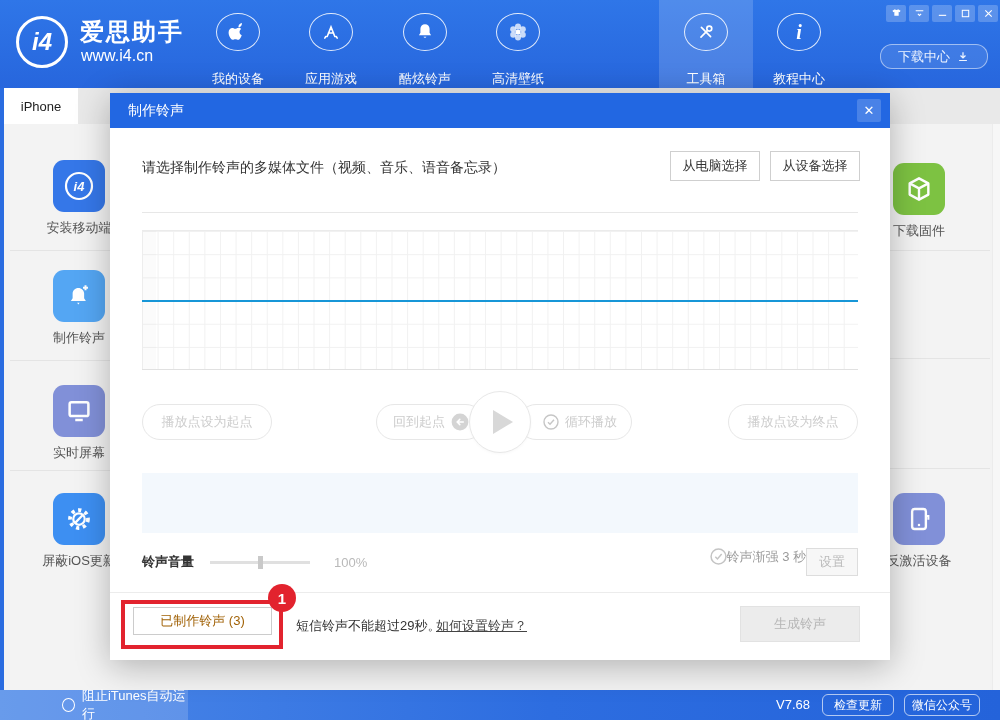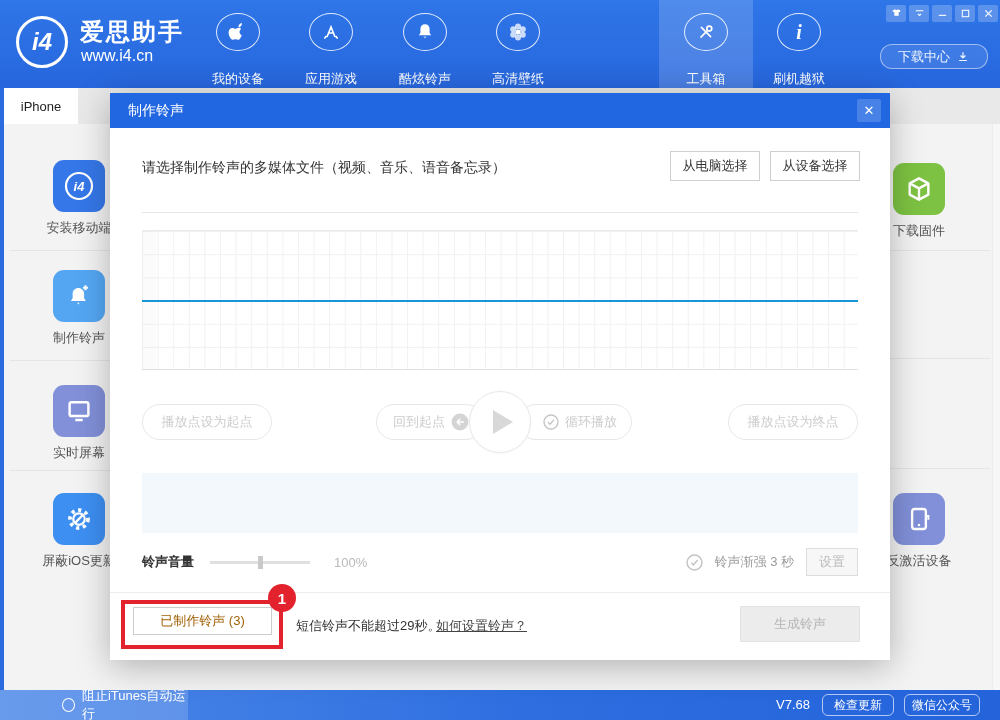--- a/index.html
+++ b/index.html
@@ -53,21 +53,21 @@
     display:flex;align-items:center;justify-content:center;gap:6px;cursor:pointer}
   .play-btn{position:absolute;left:359px;top:298px;width:62px;height:62px;border:1px solid #e8e8e8;border-radius:50%;background:#fff;
     z-index:3;display:flex;align-items:center;justify-content:center;cursor:pointer;box-shadow:0 1px 3px rgba(0,0,0,.03)}
   .play-tri{width:0;height:0;border-left:20px solid #d8d8d8;border-top:12px solid transparent;border-bottom:12px solid transparent;margin-left:6px}
   .bluestrip{position:absolute;left:32px;right:32px;top:380px;height:60px;background:#f3f8fd}
   .volrow{position:absolute;left:32px;right:32px;top:455px;height:28px;display:flex;align-items:center}
   .vol-label{font-size:13px;color:#333;font-weight:bold}
   .vol-track{position:relative;width:100px;height:3px;background:#e0e0e0;margin-left:16px;cursor:pointer}
   .vol-handle{position:absolute;left:48px;top:-5px;width:5px;height:13px;background:#c9c9c9}
   .vol-val{font-size:13px;color:#b9b9b9;margin-left:24px}
-  .fade-group{margin-left:auto;display:flex;align-items:center;gap:12px}
+  .fade-group{margin-left:auto;display:flex;gap:0}
   .fade-label{font-size:13px;color:#9a9a9a}
   .set-btn{width:52px;height:28px;background:#f7f7f7;border:1px solid #ddd;color:#bbb;font-size:13px;
     display:flex;align-items:center;justify-content:center;cursor:pointer}
   .foot-div{position:absolute;left:0;right:0;top:499px;height:1px;background:#ececec}
   .made-btn{position:absolute;left:23px;top:514px;width:139px;height:28px;background:#fff;border:1px solid #ccc;color:#a16207;font-size:13px;
     display:flex;align-items:center;justify-content:center;cursor:pointer}
   .anno-rect{position:absolute;left:11px;top:507px;width:162px;height:49px;border:4px solid #e2232e;z-index:20;pointer-events:none}
   .anno-badge{position:absolute;left:158px;top:491px;width:28px;height:28px;border-radius:50%;background:#e2232e;color:#fff;
     font-size:15px;font-weight:bold;display:flex;align-items:center;justify-content:center;z-index:21}
   .sms-hint{position:absolute;left:186px;top:524px;font-size:13px;color:#333}
@@ -144,21 +144,21 @@
             <circle cx="15.6" cy="8.3" r="2.7"></circle>
             <path d="M7 7l10 10"></path>
           </svg>
       </span>
       <span class="nav-lb">工具箱</span>
     </div>
     <div class="nav-item" style="left:752px">
       <span class="nav-ic">
         <span style="color:#fff;font-family:'Liberation Serif',serif;font-style:italic;font-weight:bold;font-size:20px">i</span>
       </span>
-      <span class="nav-lb">刷机越狱</span>
+      <span class="nav-lb">教程中心</span>
     </div>
 
     <div class="winbtn" style="left:886px">
       <svg width="13" height="13" viewBox="0 0 24 24">
           <path fill="#fff" d="M9 4L4.5 6.8l1.6 2.9L8 8.8V16h8V8.8l1.9.9 1.6-2.9L15 4c-.8.9-1.8 1.4-3 1.4S9.8 4.9 9 4z"></path>
         </svg>
     </div>
     <div class="winbtn" style="left:909px">
       <svg width="13" height="13" viewBox="0 0 24 24" fill="none" stroke="#fff" stroke-width="2">
           <path d="M5 7h14M9 12.5l3 3 3-3"></path>

